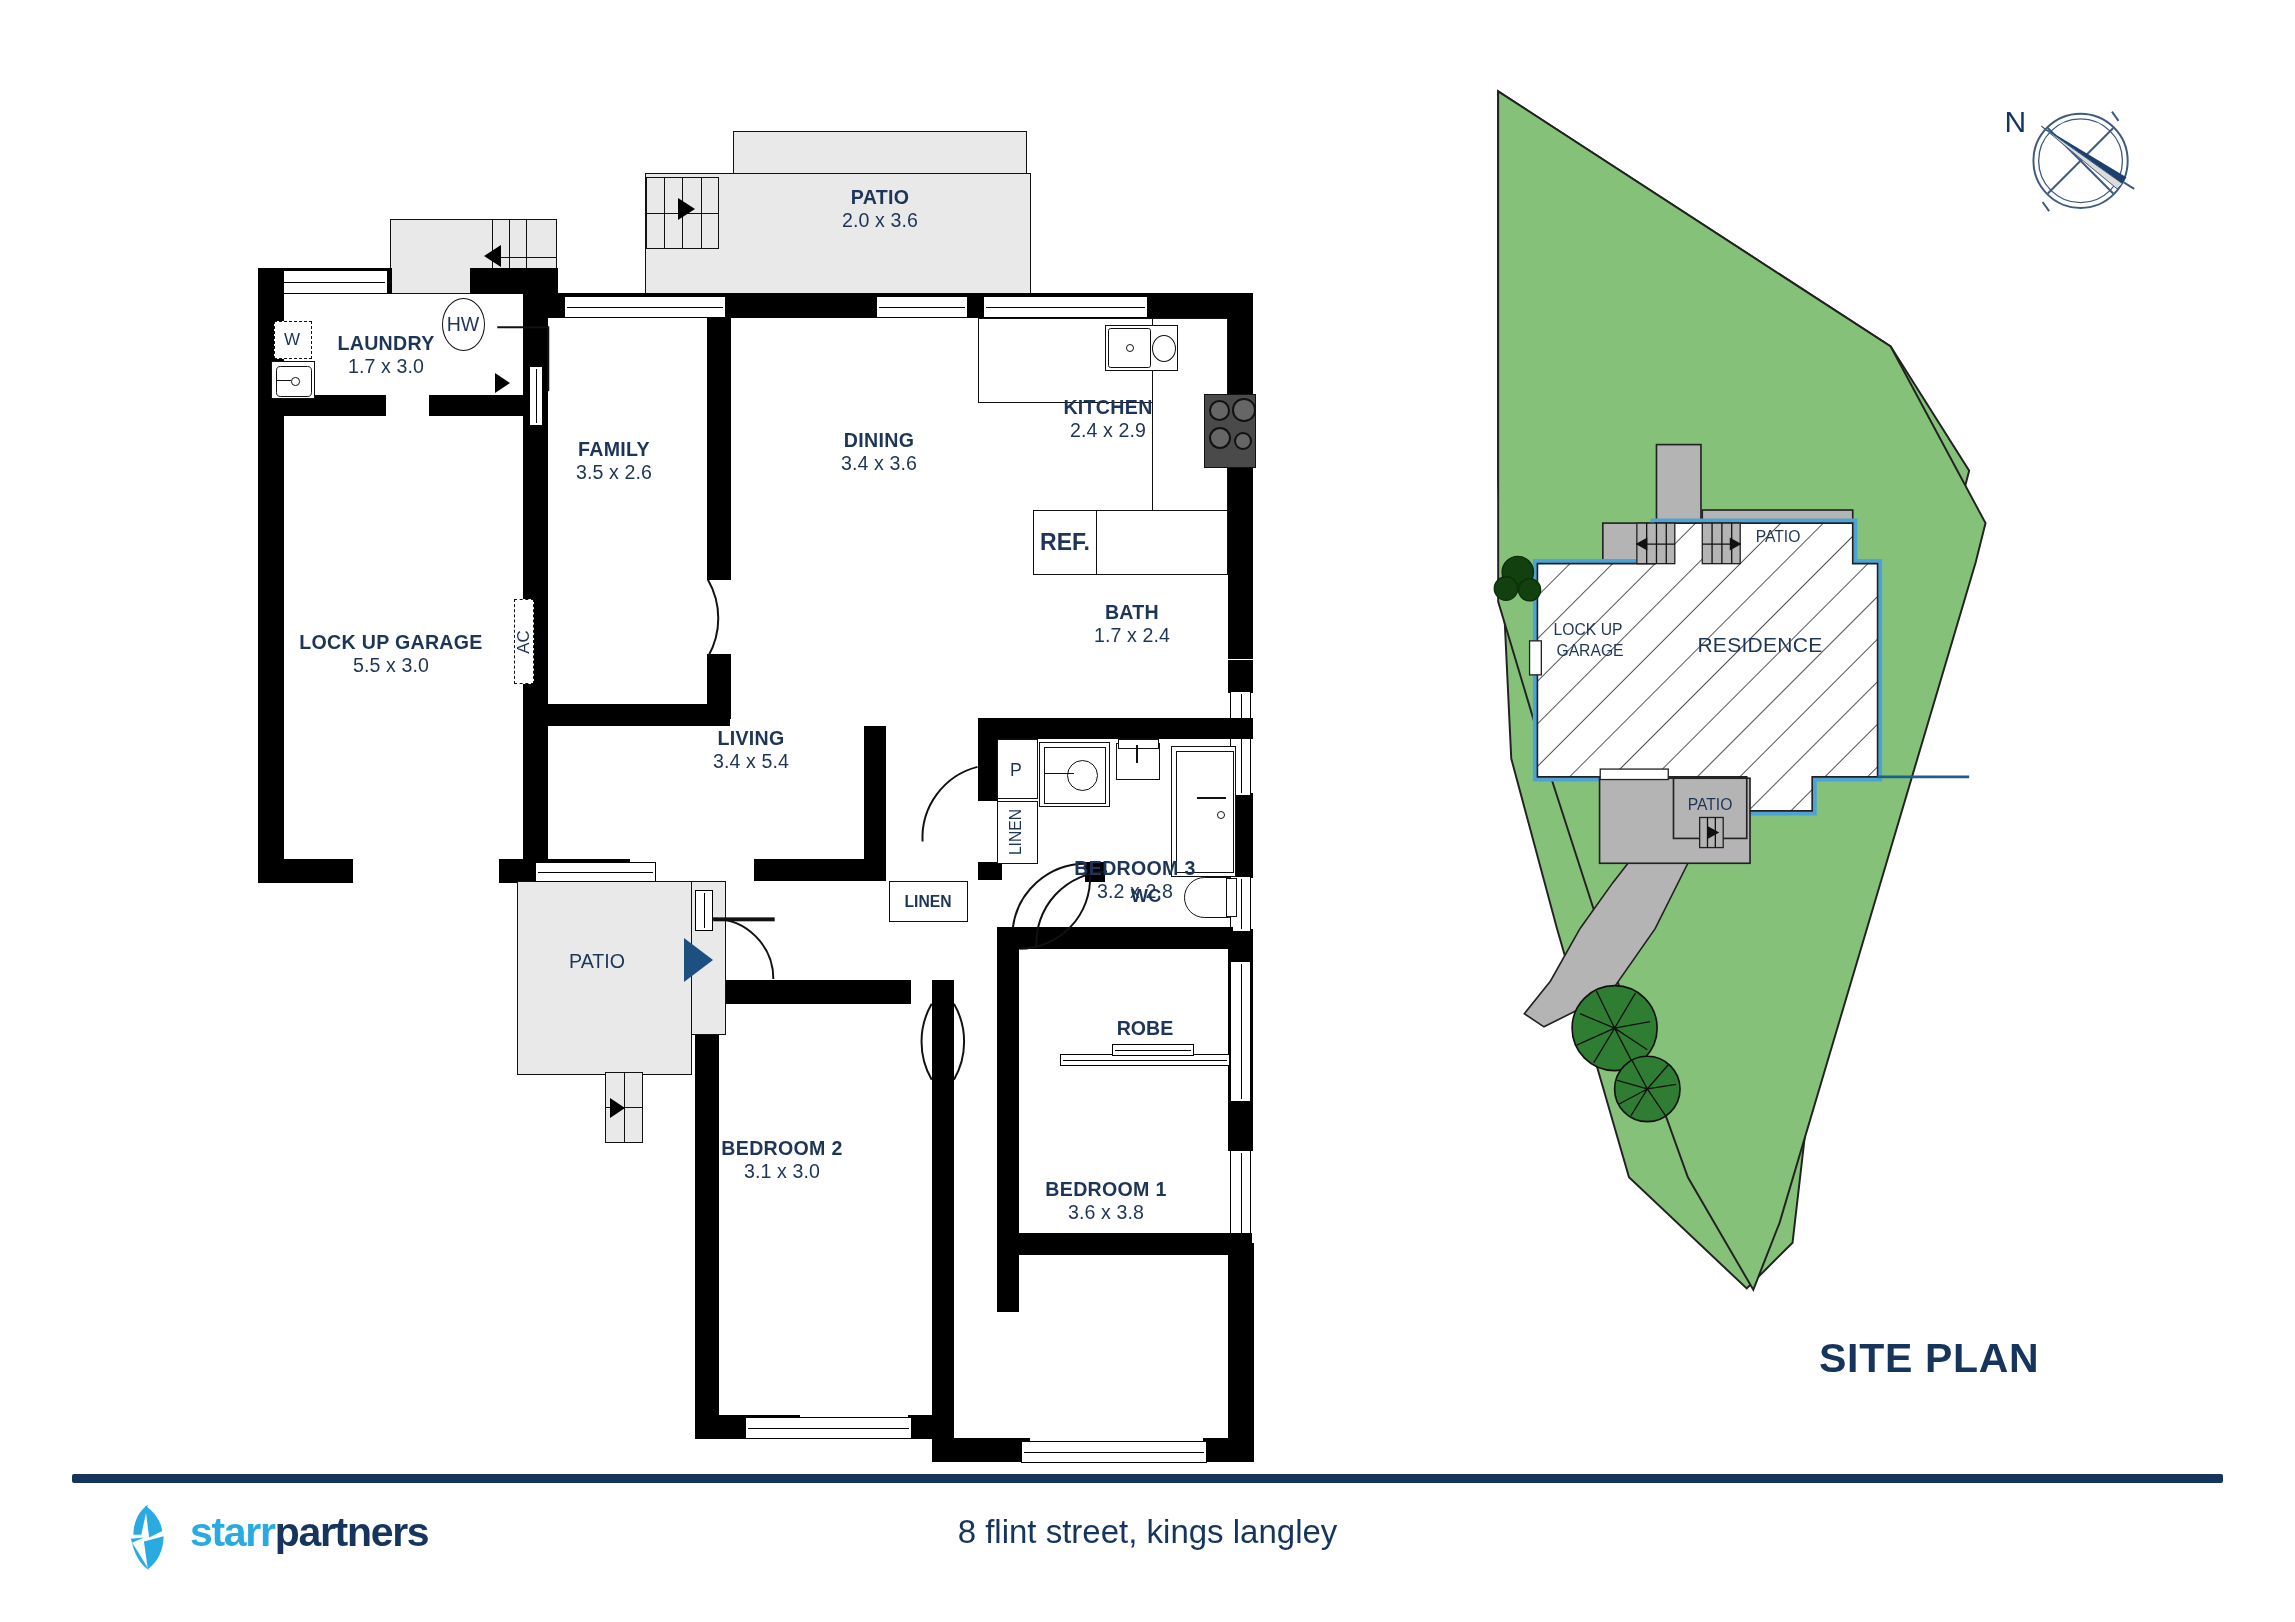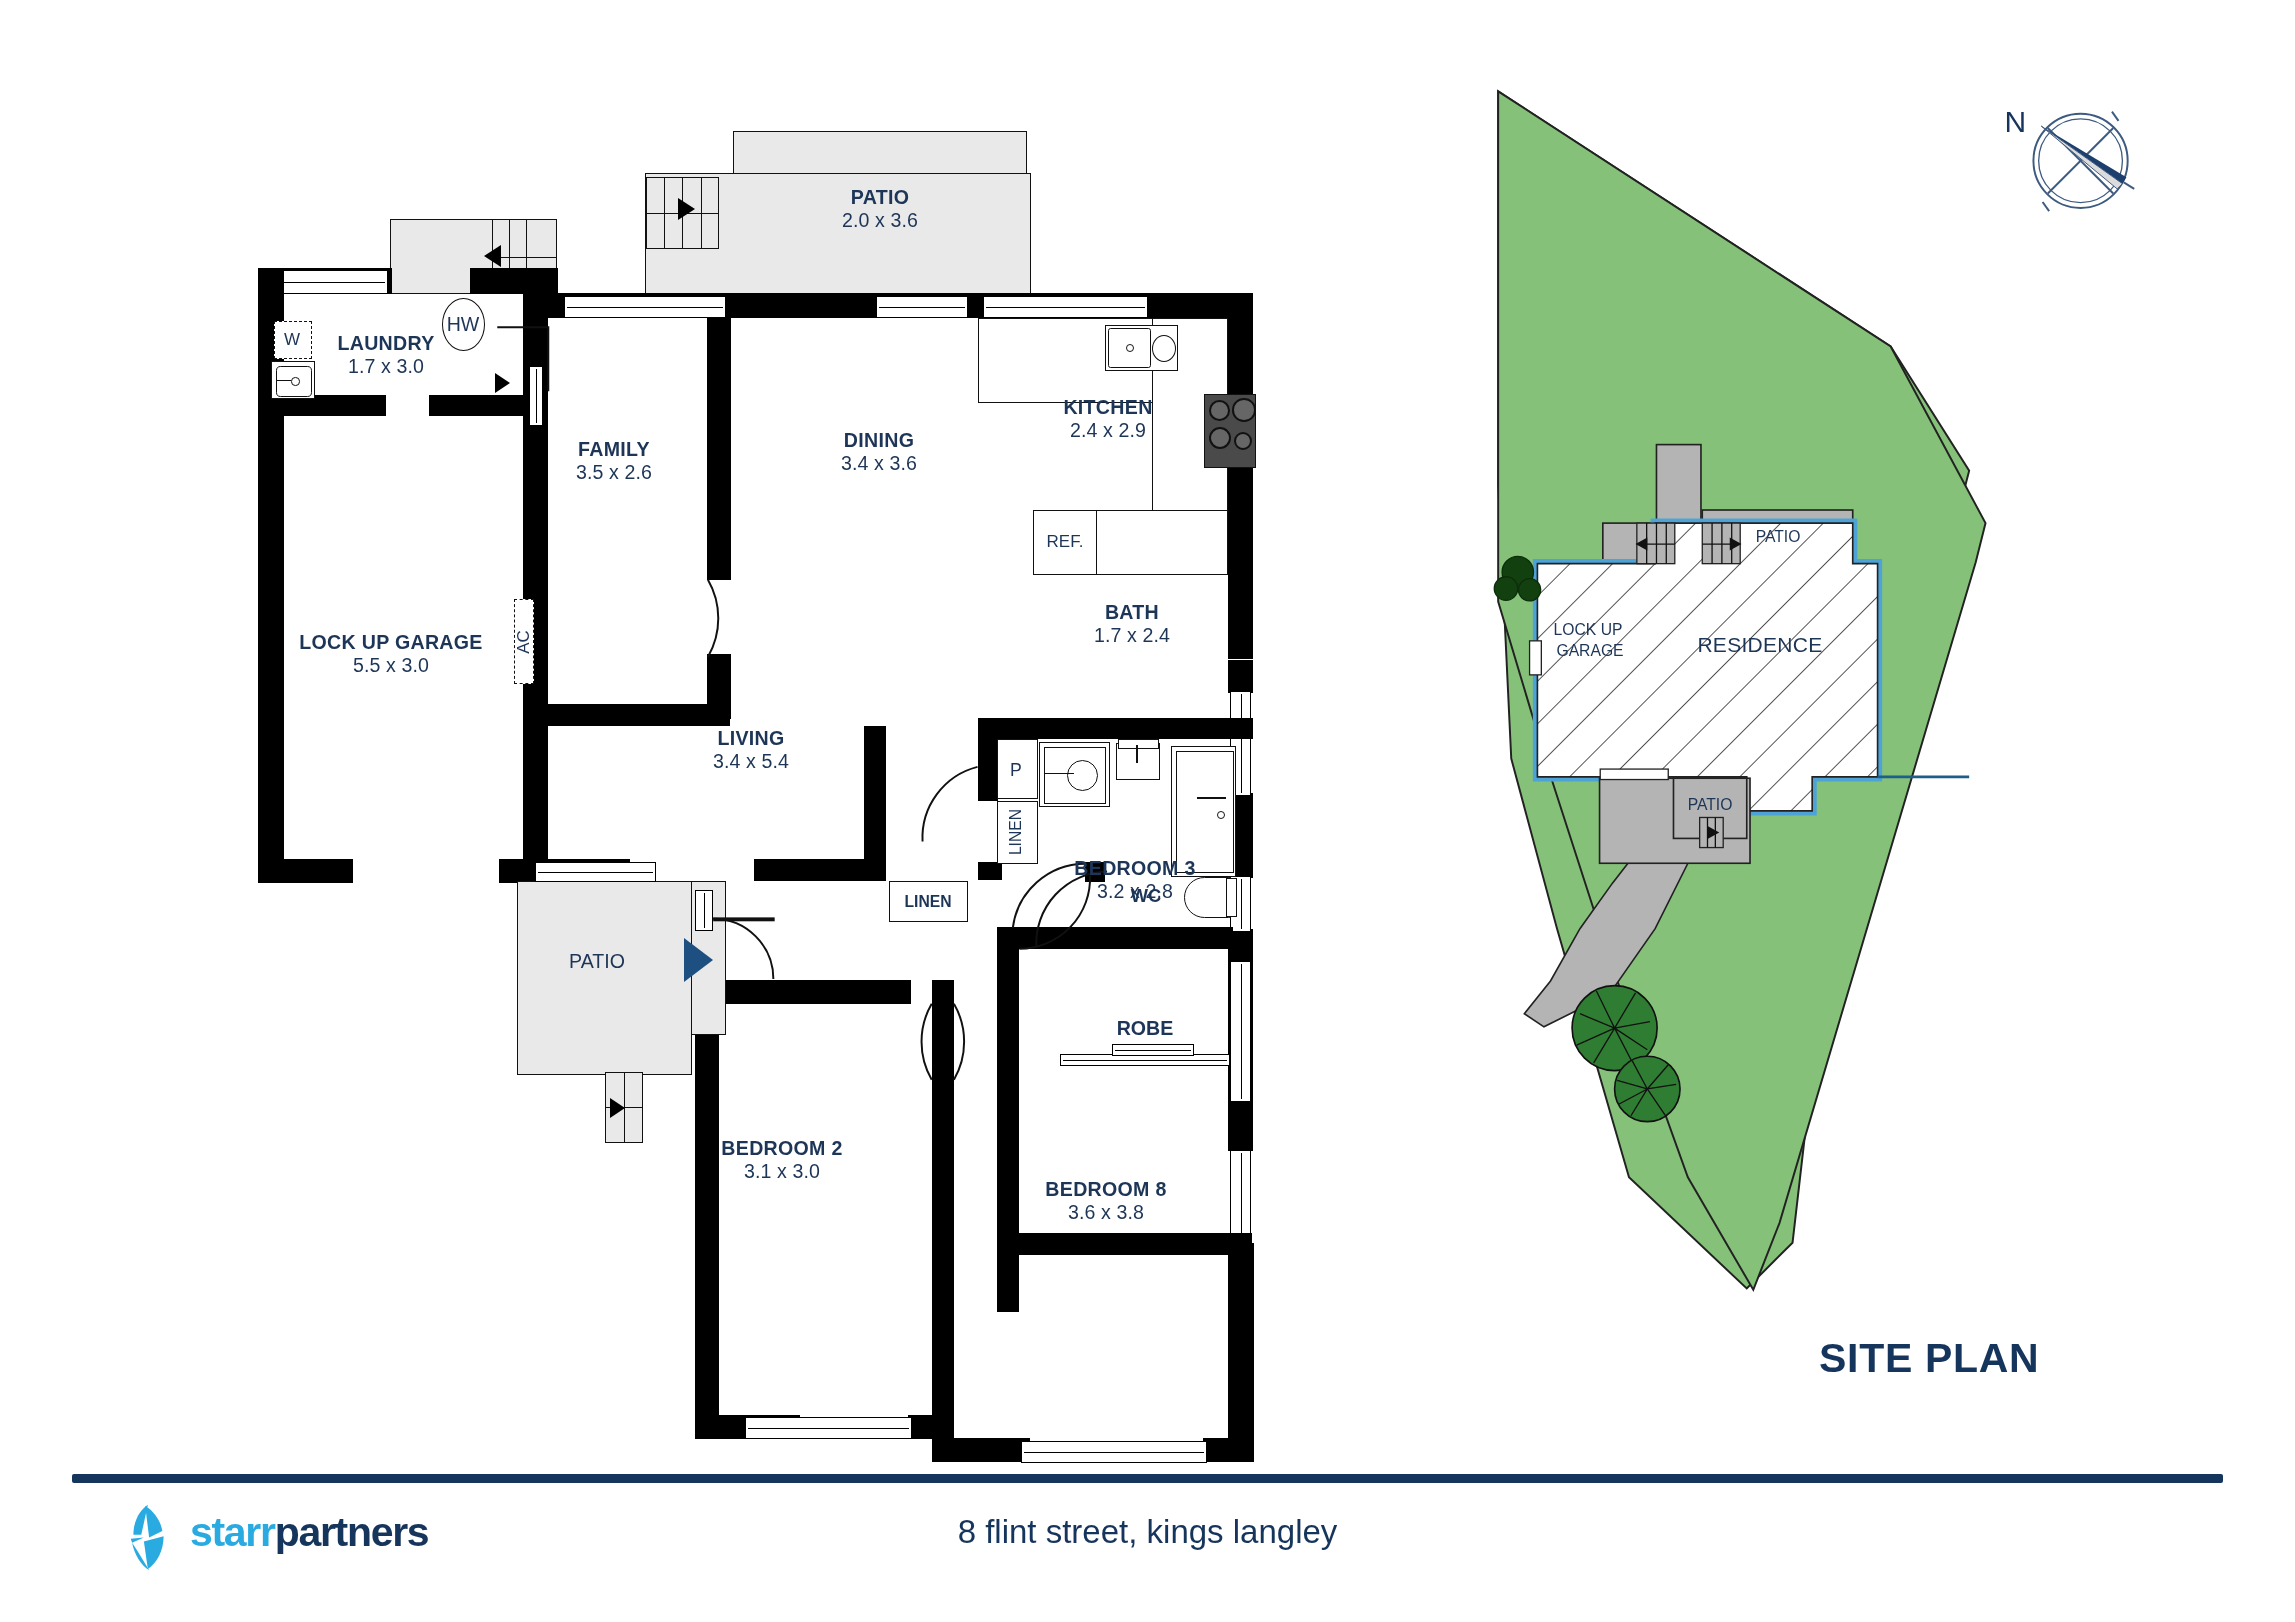--- a/index.html
+++ b/index.html
@@ -190,21 +190,21 @@
     <div style="position:absolute;left:1152px;top:335px;width:22px;height:25px;border:1px solid #111;border-radius:50%;"></div>
     <div style="position:absolute;left:1126px;top:344px;width:5.9px;height:5.9px;border:1.3px solid #111;border-radius:50%;"></div>
 
     <div style="position:absolute;left:1204px;top:394px;width:50px;height:72px;background:#4a4a4a;border:1px solid #111;"></div>
     <div style="position:absolute;left:1209px;top:400px;width:17px;height:17px;border:2px solid #111;border-radius:50%;background:#666;"></div>
     <div style="position:absolute;left:1232px;top:398px;width:19.6px;height:19.6px;border:2px solid #111;border-radius:50%;background:#666;"></div>
     <div style="position:absolute;left:1209px;top:427px;width:18.3px;height:18.3px;border:2px solid #111;border-radius:50%;background:#666;"></div>
     <div style="position:absolute;left:1234px;top:432px;width:14.4px;height:14.4px;border:2px solid #111;border-radius:50%;background:#666;"></div>
 
     <div class="thinbox" style="left:1033px;top:510px;width:64px;height:65px;"></div>
-    <div class="tiny-label" style="left:1065px;top:542px;font-size:17px;font-weight:400;">REF.</div>
+    <div class="tiny-label" style="left:1065px;top:542px;font-size:23px;font-weight:700;">REF.</div>
 
     <div class="thinbox" style="left:997px;top:739px;width:41px;height:60px;border-width:1.3px;"></div>
     <div class="tiny-label" style="left:1016px;top:770px;font-size:17.7px;font-weight:400;">P</div>
 
     <div class="thinbox" style="left:997px;top:801px;width:41px;height:63px;border-width:1.3px;"></div>
     <div class="tiny-label" style="left:1016px;top:832px;font-size:15.7px;font-weight:400;
                 writing-mode:vertical-rl;transform:translate(-50%,-50%) rotate(180deg);">LINEN</div>
 
     <div class="thinbox" style="left:1039px;top:742px;width:71px;height:65px;"></div>
     <div style="position:absolute;left:1044px;top:747px;width:60px;height:55px;border:1px solid #111;"></div>
@@ -297,21 +297,21 @@
       <span class="nm">BEDROOM 3</span>
       <span class="dim">3.2 x 2.8</span>
     </div>
 
     <div class="room-label" style="left:782px;top:1160px;text-align:center;">
       <span class="nm">BEDROOM 2</span>
       <span class="dim">3.1 x 3.0</span>
     </div>
 
     <div class="room-label" style="left:1106px;top:1201px;">
-      <span class="nm">BEDROOM 8</span>
+      <span class="nm">BEDROOM 1</span>
       <span class="dim">3.6 x 3.8</span>
     </div>
   </div>
 
   <div id="siteplan" style="position:absolute;left:1472px;top:65px;width:785px;height:1276px;">
 
     <svg viewBox="0 0 1200 1950" style="position:absolute;left:0;top:0;width:785px;height:1276px;">
 
       <path d="M 40 40 L 640 430 L 760 620 L 520 1540 L 490 1800 L 420 1870
                L 240 1700 L 130 1320 L 60 1060 L 40 640 Z" fill="#86c17a" stroke="#222" stroke-width="3"></path>

